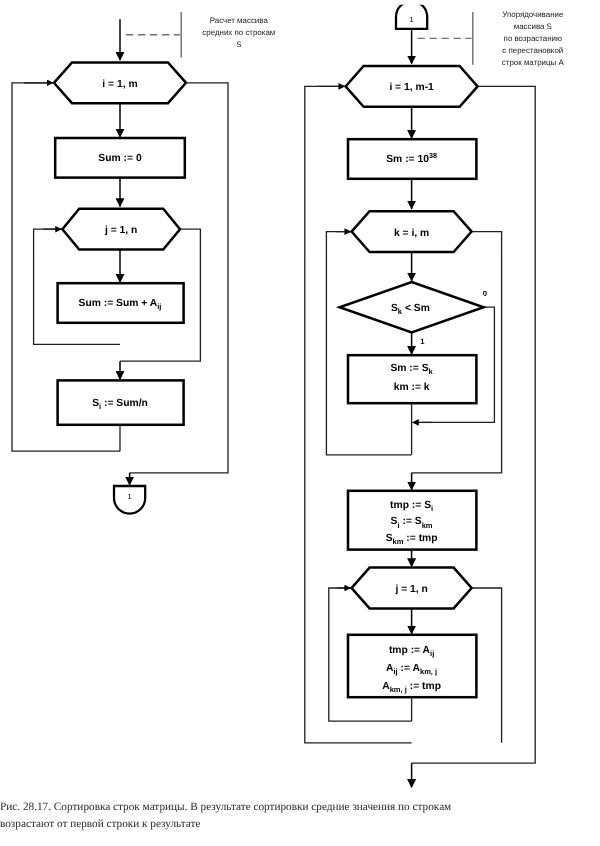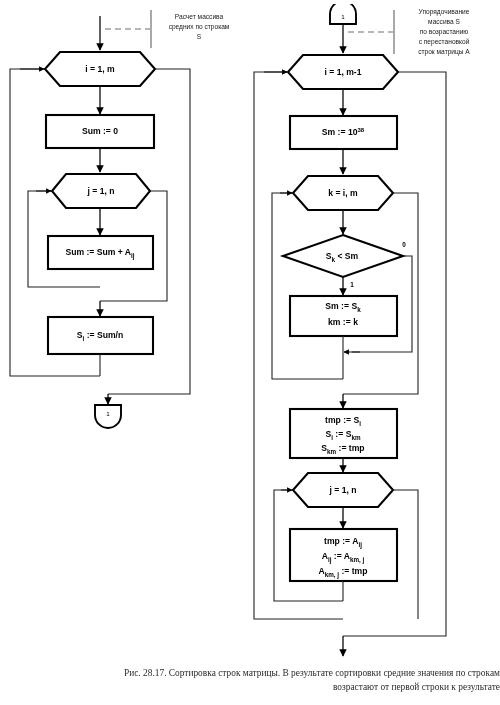--- a/index.html
+++ b/index.html
@@ -96,21 +96,21 @@
     font-family: "Liberation Sans", sans-serif;
     font-size: 6.6px;
     fill: #1a1a1a;
     text-anchor: middle;
   }
   #caption {
     position: absolute;
     left: 0;
     top: 662px;
     width: 500px;
-    text-align: right;
+    text-align: left;
     font-family: "Liberation Serif", serif;
     font-size: 9.4px;
     line-height: 14px;
     color: #2b2b2b;
   }
   #caption .cap-line {
     display: block;
   }
 </style>
 </head>

